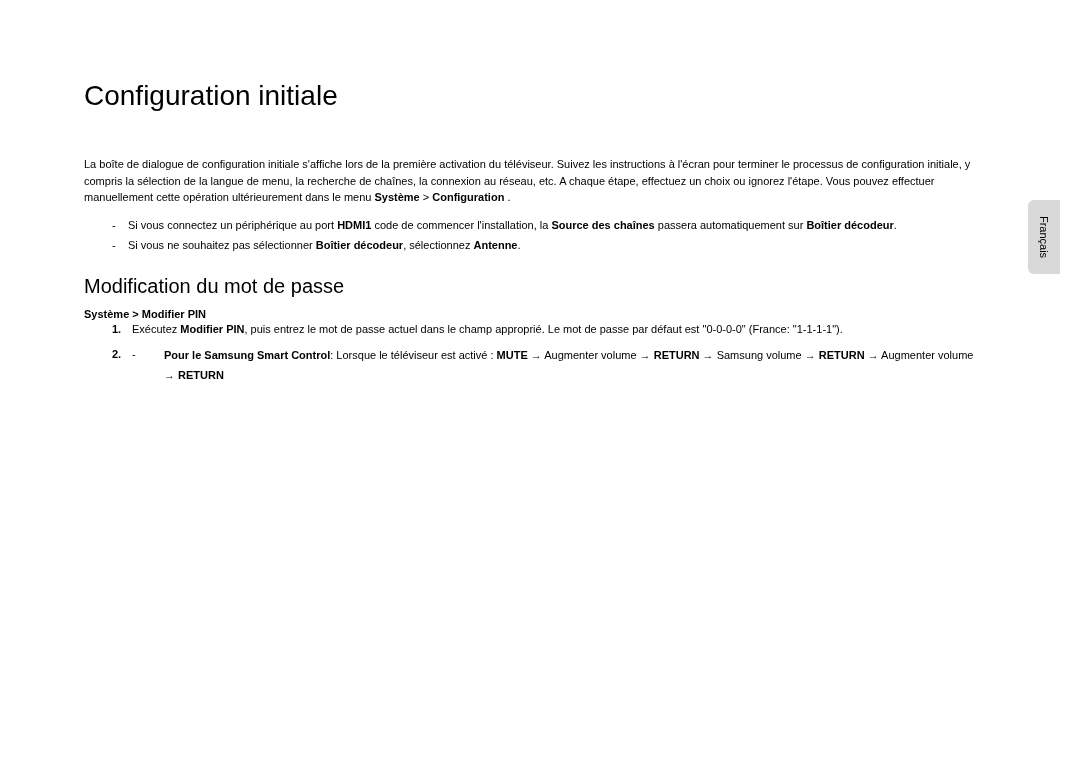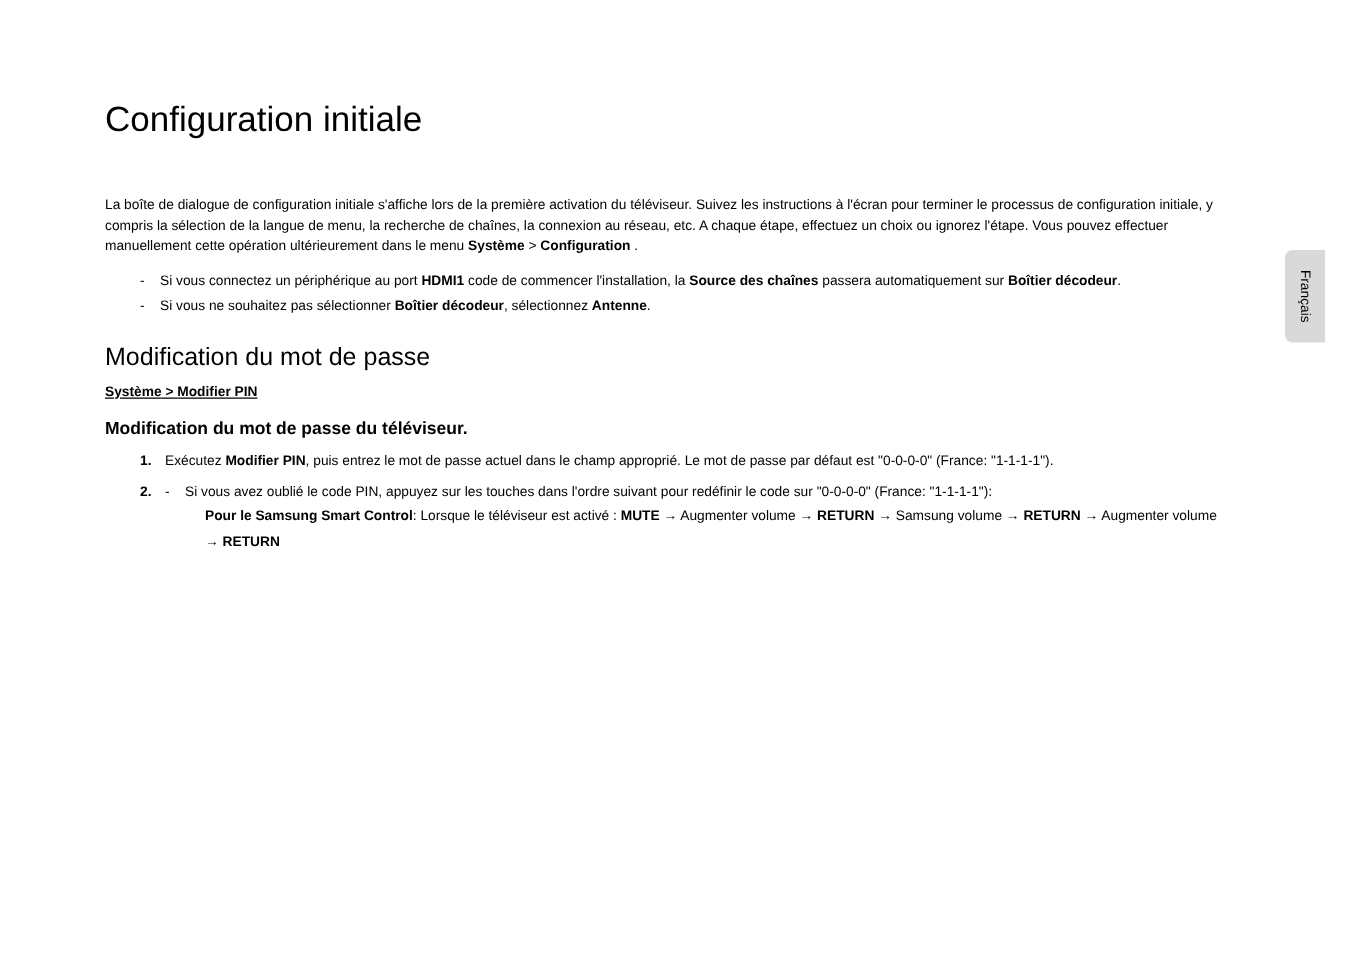--- a/index.html
+++ b/index.html
@@ -61,22 +61,20 @@
   }
   h2 {
     font-size: 20px;
     font-weight: 400;
     margin-top: 18px;
     margin-bottom: 10px;
   }
   .breadcrumb {
     font-size: 11px;
     font-weight: bold;
-    margin-bottom: 14px;
-    text-decoration: underline;
   }
   h3 {
     font-size: 14px;
     font-weight: bold;
     margin-bottom: 10px;
   }
   .num-list {
     list-style: none;
     padding-left: 28px;
     counter-reset: item;
@@ -152,32 +150,30 @@
       <span>Si vous ne souhaitez pas sélectionner </span><b>Boîtier décodeur</b><span>, sélectionnez </span><b>Antenne</b><span>.</span>
     </li>
   </ul>
 
   <h2>Modification du mot de passe</h2>
 
   <p class="breadcrumb">
     <b>Système</b><span> &gt; </span><b>Modifier PIN</b>
   </p>
 
-  <h3>Modification du mot de passe du téléviseur.</h3>
 
   <ol class="num-list">
     <li>
       <span class="num">1.</span>
       <span>Exécutez </span><b>Modifier PIN</b><span>, puis entrez le mot de passe actuel dans le champ approprié. Le mot de passe par défaut est "0-0-0-0" (France: "1-1-1-1").</span>
     </li>
     <li>
       <span class="num">2.</span>
       <ul class="sub-dash">
         <li>
-          <span>Si vous avez oublié le code PIN, appuyez sur les touches dans l'ordre suivant pour redéfinir le code sur "0-0-0-0" (France: "1-1-1-1"):</span>
           <div class="sub-lines">
             <p>
               <b>Pour le Samsung Smart Control</b><span>: Lorsque le téléviseur est activé : </span><b>MUTE</b><span> → Augmenter volume → </span><b>RETURN</b><span> → Samsung volume → </span><b>RETURN</b><span> → Augmenter volume → </span><b>RETURN</b>
             </p>
           </div>
         </li>
       </ul>
     </li>
   </ol>
 

